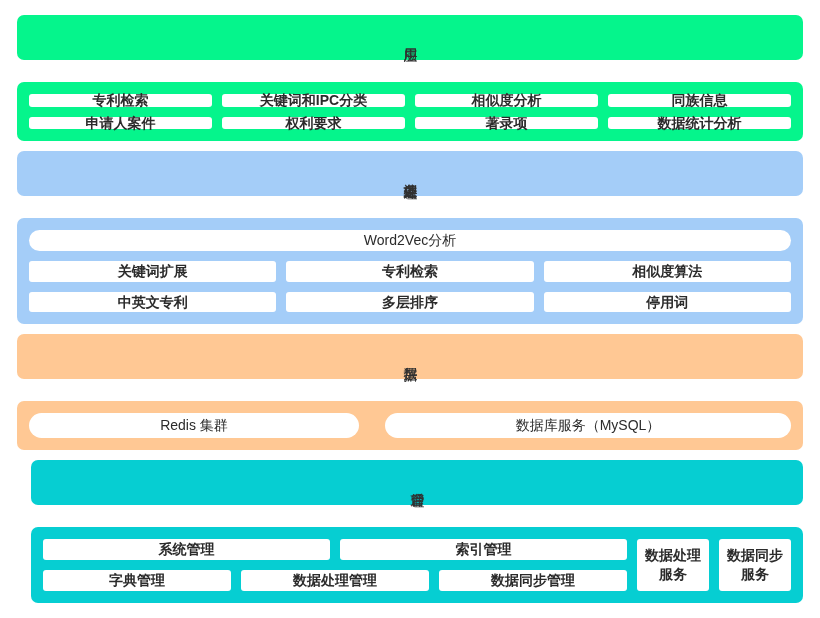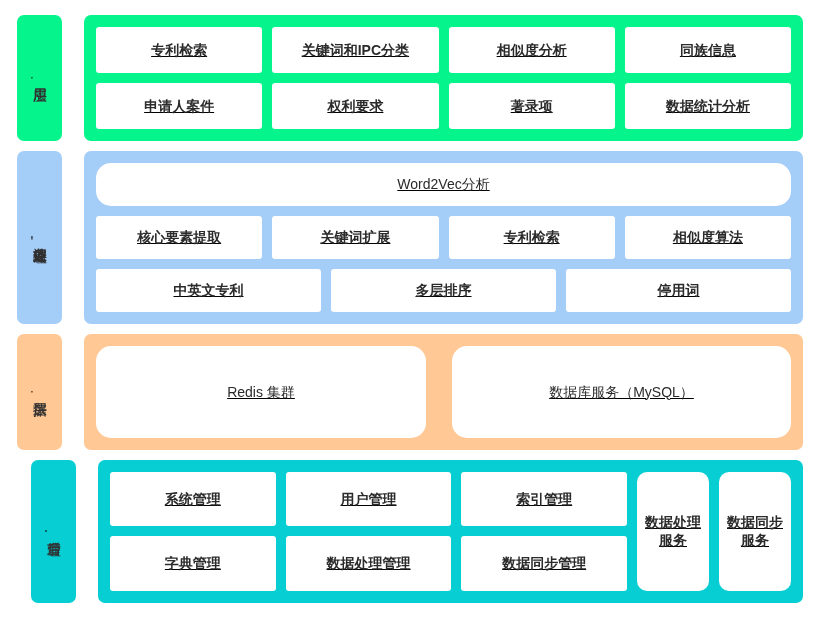--- a/index.html
+++ b/index.html
@@ -18,25 +18,24 @@
     background: #ffffff;
     padding: 15px 17px;
     display: flex;
     flex-direction: column;
     gap: 10px;
   }
 
   
   .layer {
     display: flex;
-    flex-direction: row;
+    flex-direction: column;
     align-items: stretch;
     gap: 22px;
     width: 100%;
-    text-decoration: underline;
   }
   .layer-app    { height: 128px; }
   .layer-biz    { height: 175px; }
   .layer-data   { height: 117px; }
   .layer-admin  { height: 145px; padding-left: 14px; }
 
   
   .layer-label {
     flex: 0 0 45px;
     border-radius: 7px;
@@ -116,21 +115,20 @@
     display: flex;
     flex-direction: column;
     gap: 10px;
     min-width: 0;
   }
   .admin-tall {
     flex: 0 0 72px;
     display: flex;
     align-items: center;
     justify-content: center;
-    border-radius: 10px;
   }
 </style>
 </head>
 <body>
 
 <div id="diagram">
 
   <div class="layer layer-app theme-green">
     <div class="layer-label">应用层</div>
     <div class="layer-panel">
@@ -149,21 +147,20 @@
     </div>
   </div>
 
   <div class="layer layer-biz theme-blue">
     <div class="layer-label">业务逻辑处理层</div>
     <div class="layer-panel">
       <div class="row">
         <div class="card banner light">Word2Vec分析</div>
       </div>
       <div class="row">
-        <div class="card">核心要素提取</div>
         <div class="card">关键词扩展</div>
         <div class="card">专利检索</div>
         <div class="card">相似度算法</div>
       </div>
       <div class="row">
         <div class="card">中英文专利</div>
         <div class="card">多层排序</div>
         <div class="card">停用词</div>
       </div>
     </div>
@@ -178,21 +175,20 @@
       </div>
     </div>
   </div>
 
   <div class="layer layer-admin theme-teal">
     <div class="layer-label">后台管理</div>
     <div class="layer-panel admin-panel">
       <div class="admin-grid">
         <div class="row">
           <div class="card">系统管理</div>
-          <div class="card">用户管理</div>
           <div class="card">索引管理</div>
         </div>
         <div class="row">
           <div class="card">字典管理</div>
           <div class="card">数据处理管理</div>
           <div class="card">数据同步管理</div>
         </div>
       </div>
       <div class="card admin-tall">数据处理
 服务</div>

